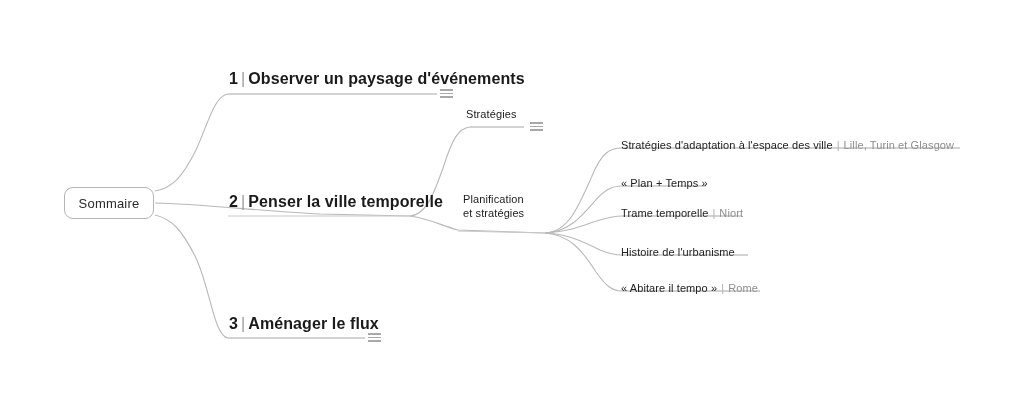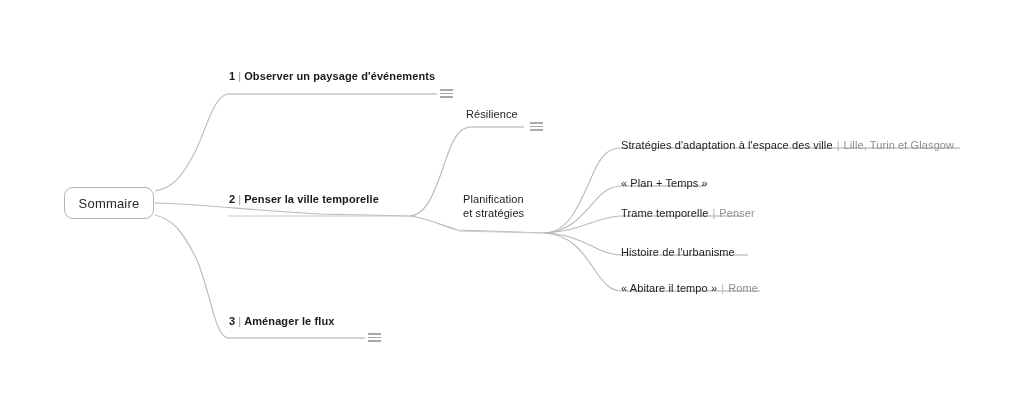--- a/index.html
+++ b/index.html
@@ -51,21 +51,21 @@
     color: #2b2b2b;
     letter-spacing: 0.2px;
   }
   .node-label {
     position: absolute;
     white-space: nowrap;
     color: #1a1a1a;
     letter-spacing: 0.1px;
   }
   .level1 {
-    font-size: 11px;
+    font-size: 16px;
     font-weight: bold;
   }
   .level1 .sep {
     font-weight: normal;
     color: #9a9a9a;
     padding: 0 3px;
   }
   .level2 {
     font-size: 11px;
     font-weight: normal;
@@ -154,42 +154,42 @@
 
 <div class="node-label level1" style="left:229px; top:315px;">
   <span>3</span><span class="sep">|</span><span>Aménager le flux</span>
 </div>
 <div class="hamburger-icon" style="left:368px; top:333px;">
   <i></i>
     <i></i>
     <i></i>
 </div>
 
-<div class="node-label level2" style="left:466px; top:107px;">Résilience</div>
+<div class="node-label level2" style="left:466px; top:107px;">Stratégies</div>
 <div class="hamburger-icon" style="left:530px; top:122px;">
   <i></i>
     <i></i>
     <i></i>
 </div>
 
 <div class="node-label level2" style="left:463px; top:192px;">
   <div>Planification</div>
   <div>et stratégies</div>
 </div>
 
 <div class="node-label level3" style="left:621px; top:139px;">
   <span>Stratégies d'adaptation à l'espace des ville</span><span class="sep">|</span><span class="muted">Lille, Turin et Glasgow</span>
 </div>
 
 <div class="node-label level3" style="left:621px; top:177px;text-align:right;">
   <span>« Plan + Temps »</span><span class="sep"></span><span class="muted"></span>
 </div>
 
 <div class="node-label level3" style="left:621px; top:207px;">
-  <span>Trame temporelle</span><span class="sep">|</span><span class="muted">Penser</span>
+  <span>Trame temporelle</span><span class="sep">|</span><span class="muted">Niort</span>
 </div>
 
 <div class="node-label level3" style="left:621px; top:246px;">
   <span>Histoire de l'urbanisme</span><span class="sep"></span><span class="muted"></span>
 </div>
 
 <div class="node-label level3" style="left:621px; top:282px;">
   <span>« Abitare il tempo »</span><span class="sep">|</span><span class="muted">Rome</span>
 </div>
 

